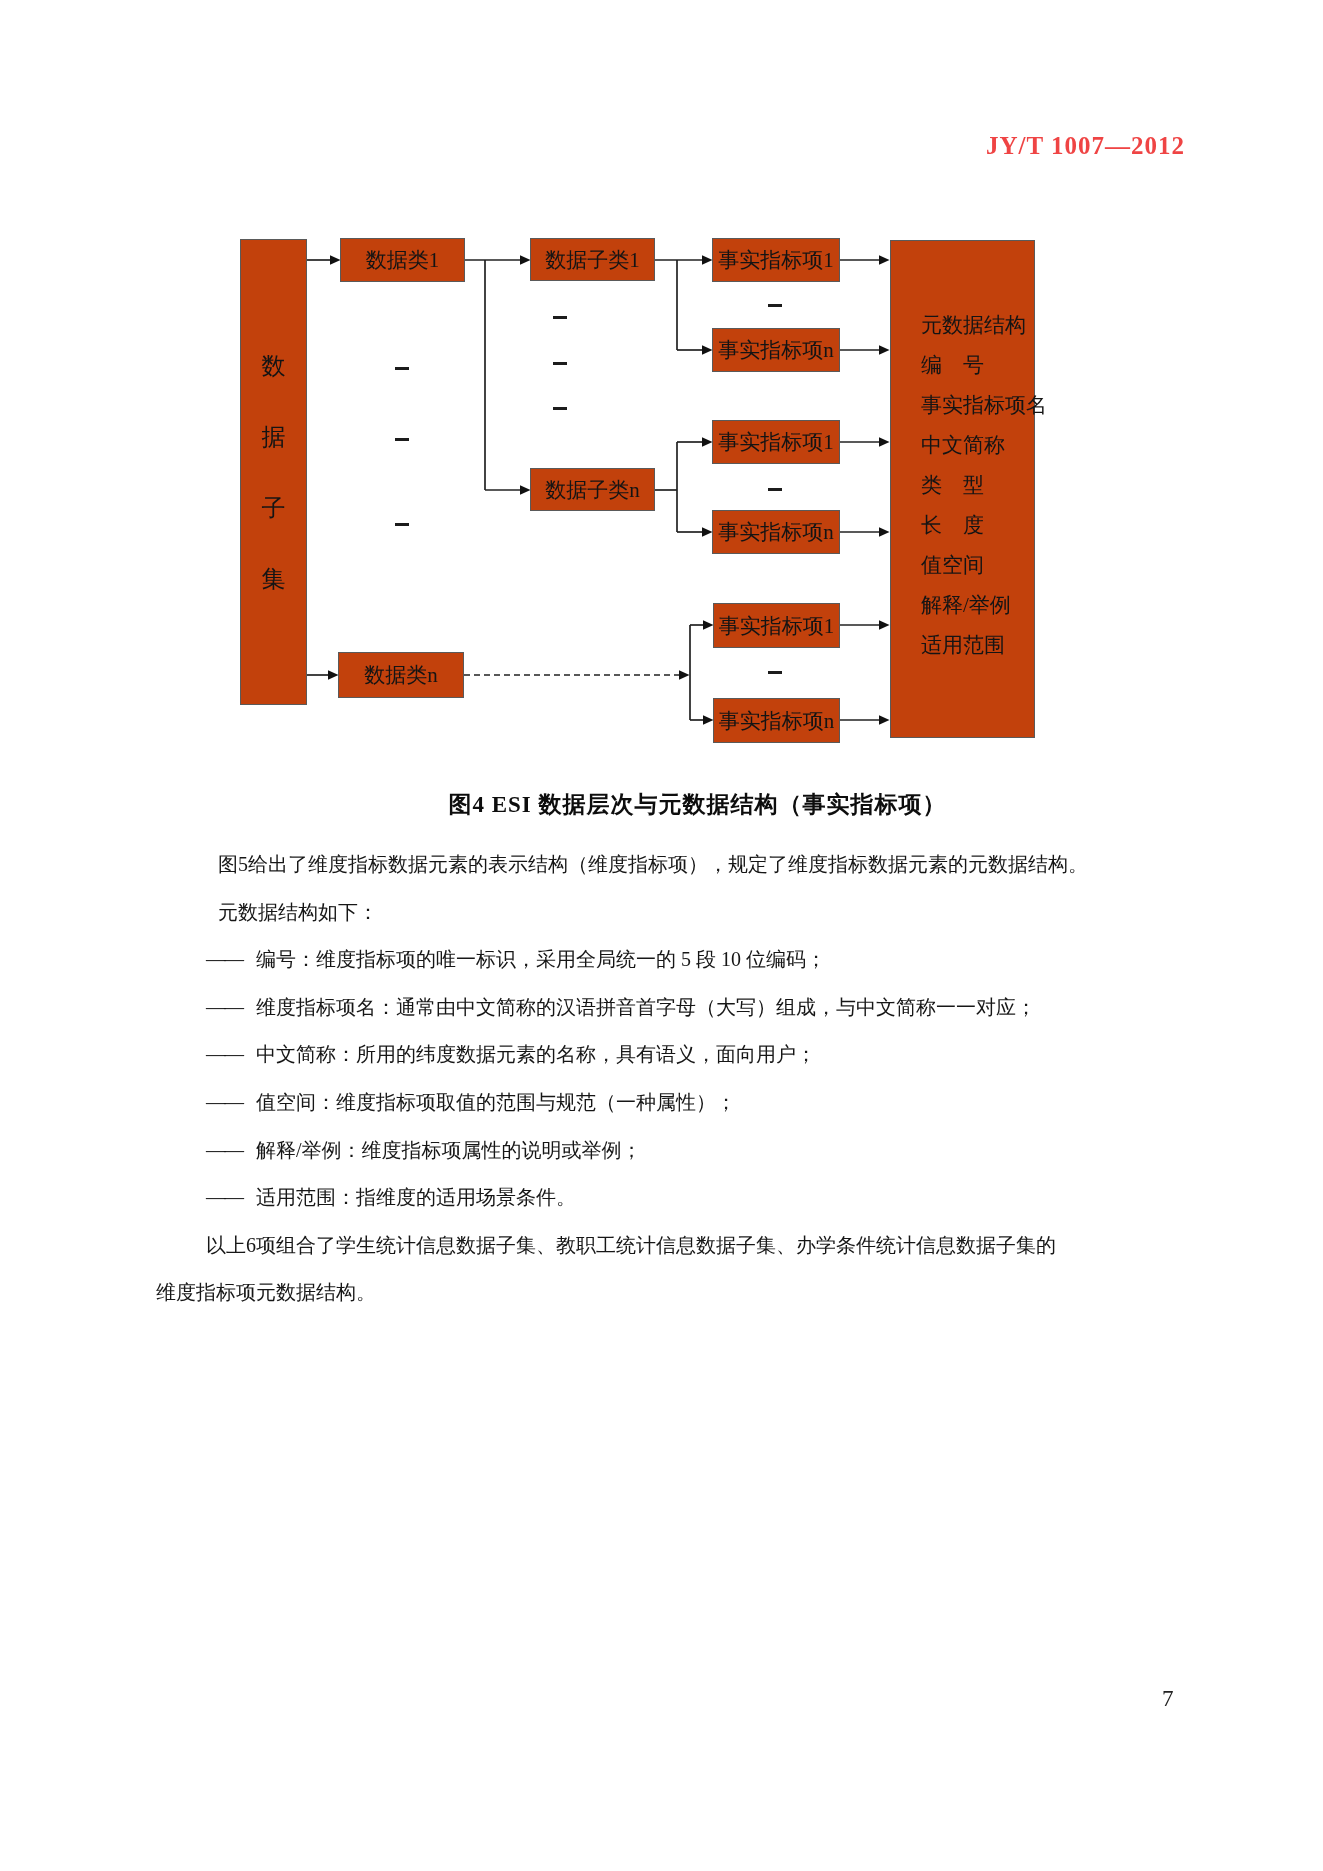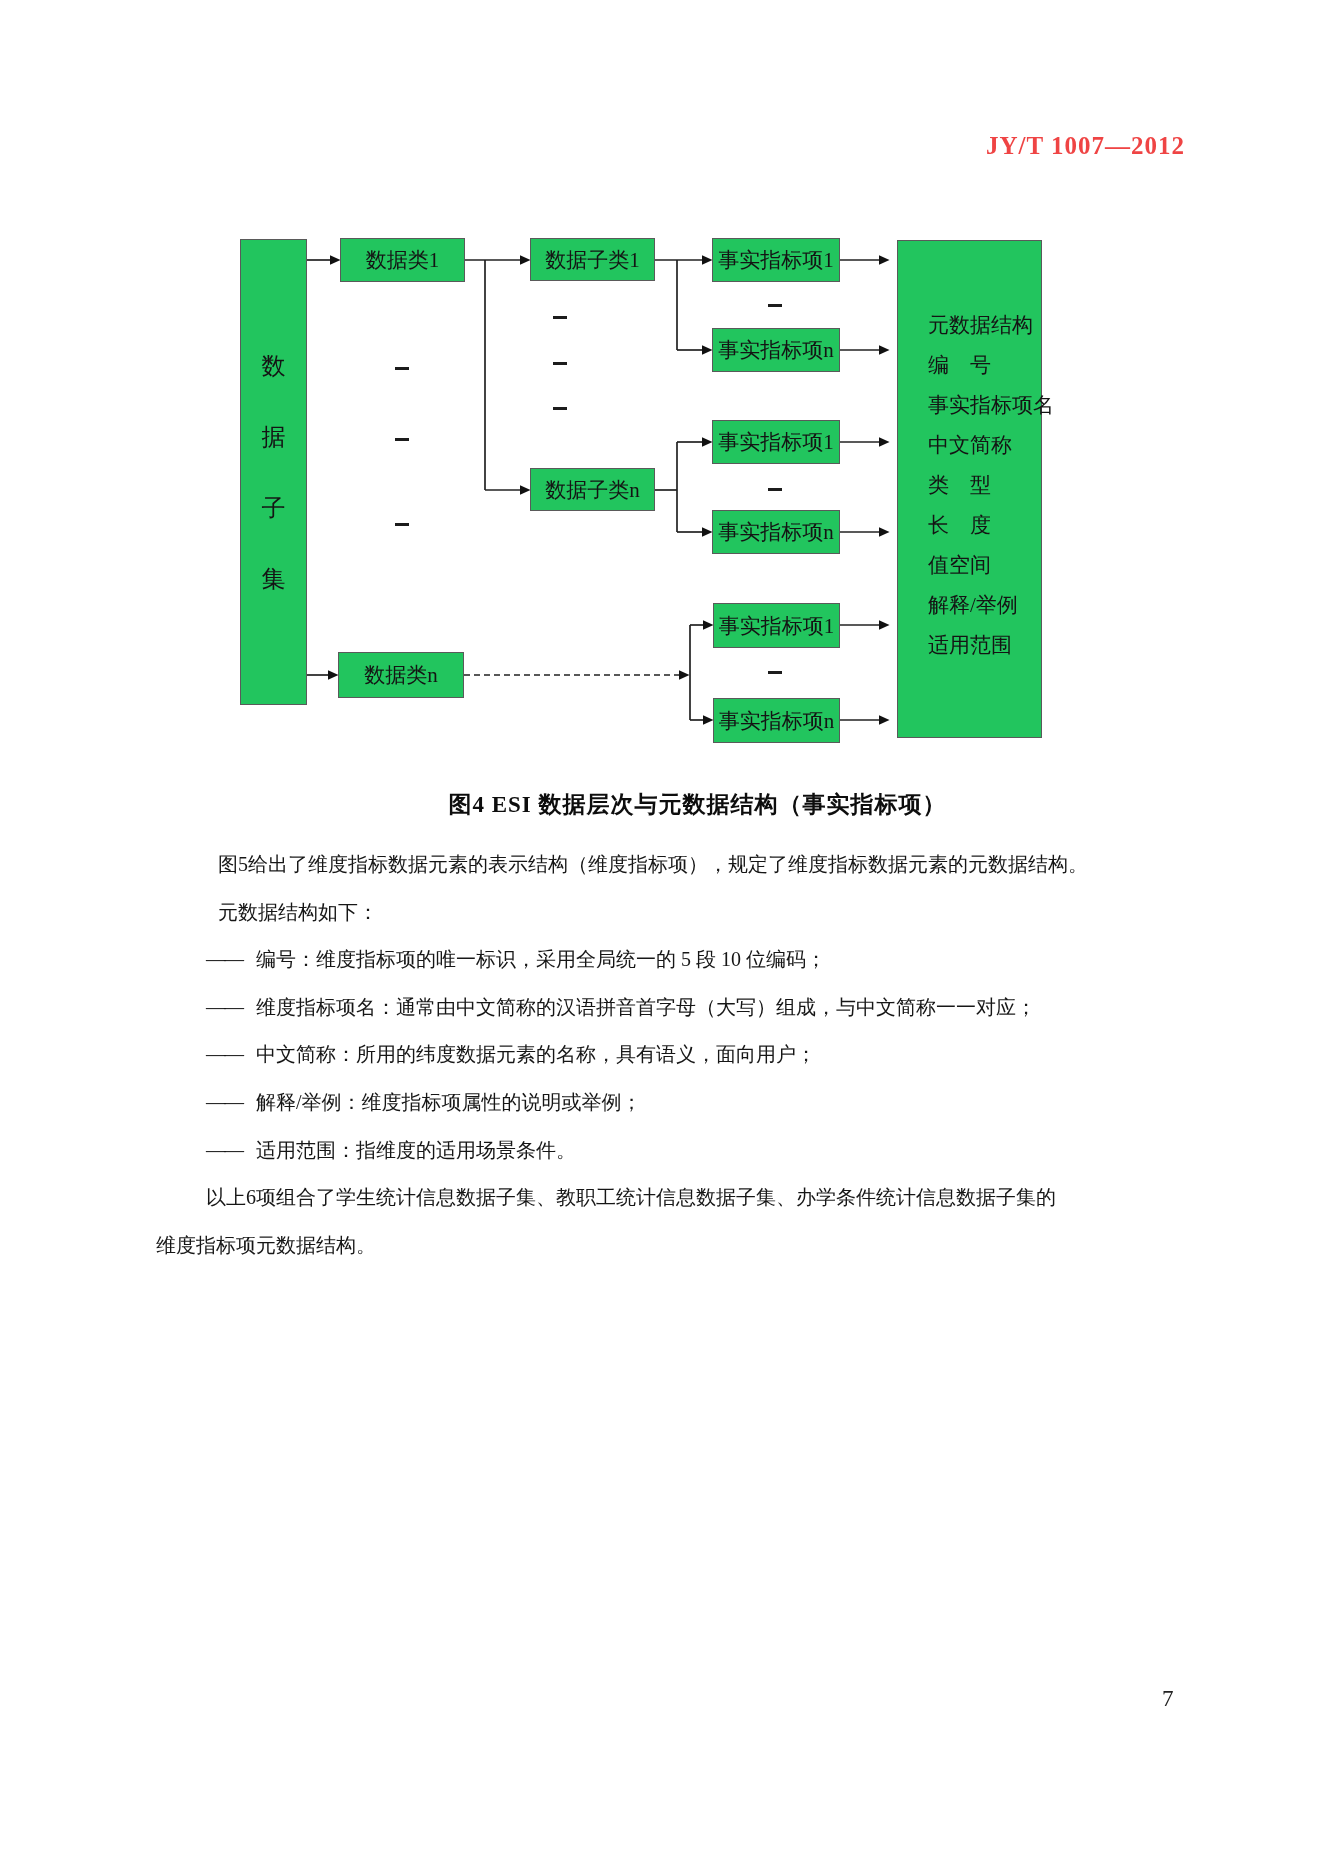--- a/index.html
+++ b/index.html
@@ -13,33 +13,33 @@
   }
   .doc-number{
     position:absolute;top:132px;right:138px;
     font-family:Liberation Serif, serif;
     font-weight:600;font-size:25px;letter-spacing:1px;color:#ef4444;
   }
   
   .dbox{
     position:absolute;
     border:1.6px solid #5a5a5a;
-    background:#22c55e;
+    background:#c2410c;
     display:flex;align-items:center;justify-content:center;
     font-size:21px;color:#141414;
     box-sizing:border-box;
     white-space:nowrap;
   }
   .subset-box{
     flex-direction:column;gap:39px;
     font-size:24px;
   }
   .meta-box{
     flex-direction:column;align-items:flex-start;justify-content:flex-start;
-    padding:64px 0 0 30px;gap:0;margin-left:7px;
+    padding:64px 0 0 30px;gap:0;
   }
   .meta-box .mline{display:block;line-height:40px;font-size:21px;}
   .connectors{position:absolute;left:0;top:0;pointer-events:none;}
   .ellipsis-dash{position:absolute;width:14px;height:3px;background:#1c1c1c;}
   
   .fig-caption{
     position:absolute;top:789px;left:0;width:1323px;
     text-align:center;font-weight:bold;font-size:23px;color:#0d0d0d;
     letter-spacing:1px;
     padding-left:36px;
@@ -160,20 +160,23 @@
     <div class="bullet-row">
       <span class="bullet-dash">——</span><span>编号：维度指标项的唯一标识，采用全局统一的 5 段 10 位编码；</span>
     </div>
     <div class="bullet-row">
       <span class="bullet-dash">——</span><span>维度指标项名：通常由中文简称的汉语拼音首字母（大写）组成，与中文简称一一对应；</span>
     </div>
     <div class="bullet-row">
       <span class="bullet-dash">——</span><span>中文简称：所用的纬度数据元素的名称，具有语义，面向用户；</span>
     </div>
     <div class="bullet-row">
+      <span class="bullet-dash">——</span><span>值空间：维度指标项取值的范围与规范（一种属性）；</span>
+    </div>
+    <div class="bullet-row">
       <span class="bullet-dash">——</span><span>解释/举例：维度指标项属性的说明或举例；</span>
     </div>
     <div class="bullet-row">
       <span class="bullet-dash">——</span><span>适用范围：指维度的适用场景条件。</span>
     </div>
     <div>
       <span class="para2-l1">以上6项组合了学生统计信息数据子集、教职工统计信息数据子集、办学条件统计信息数据子集的</span>
       <span class="para2-l2">维度指标项元数据结构。</span>
     </div>
   </div>

